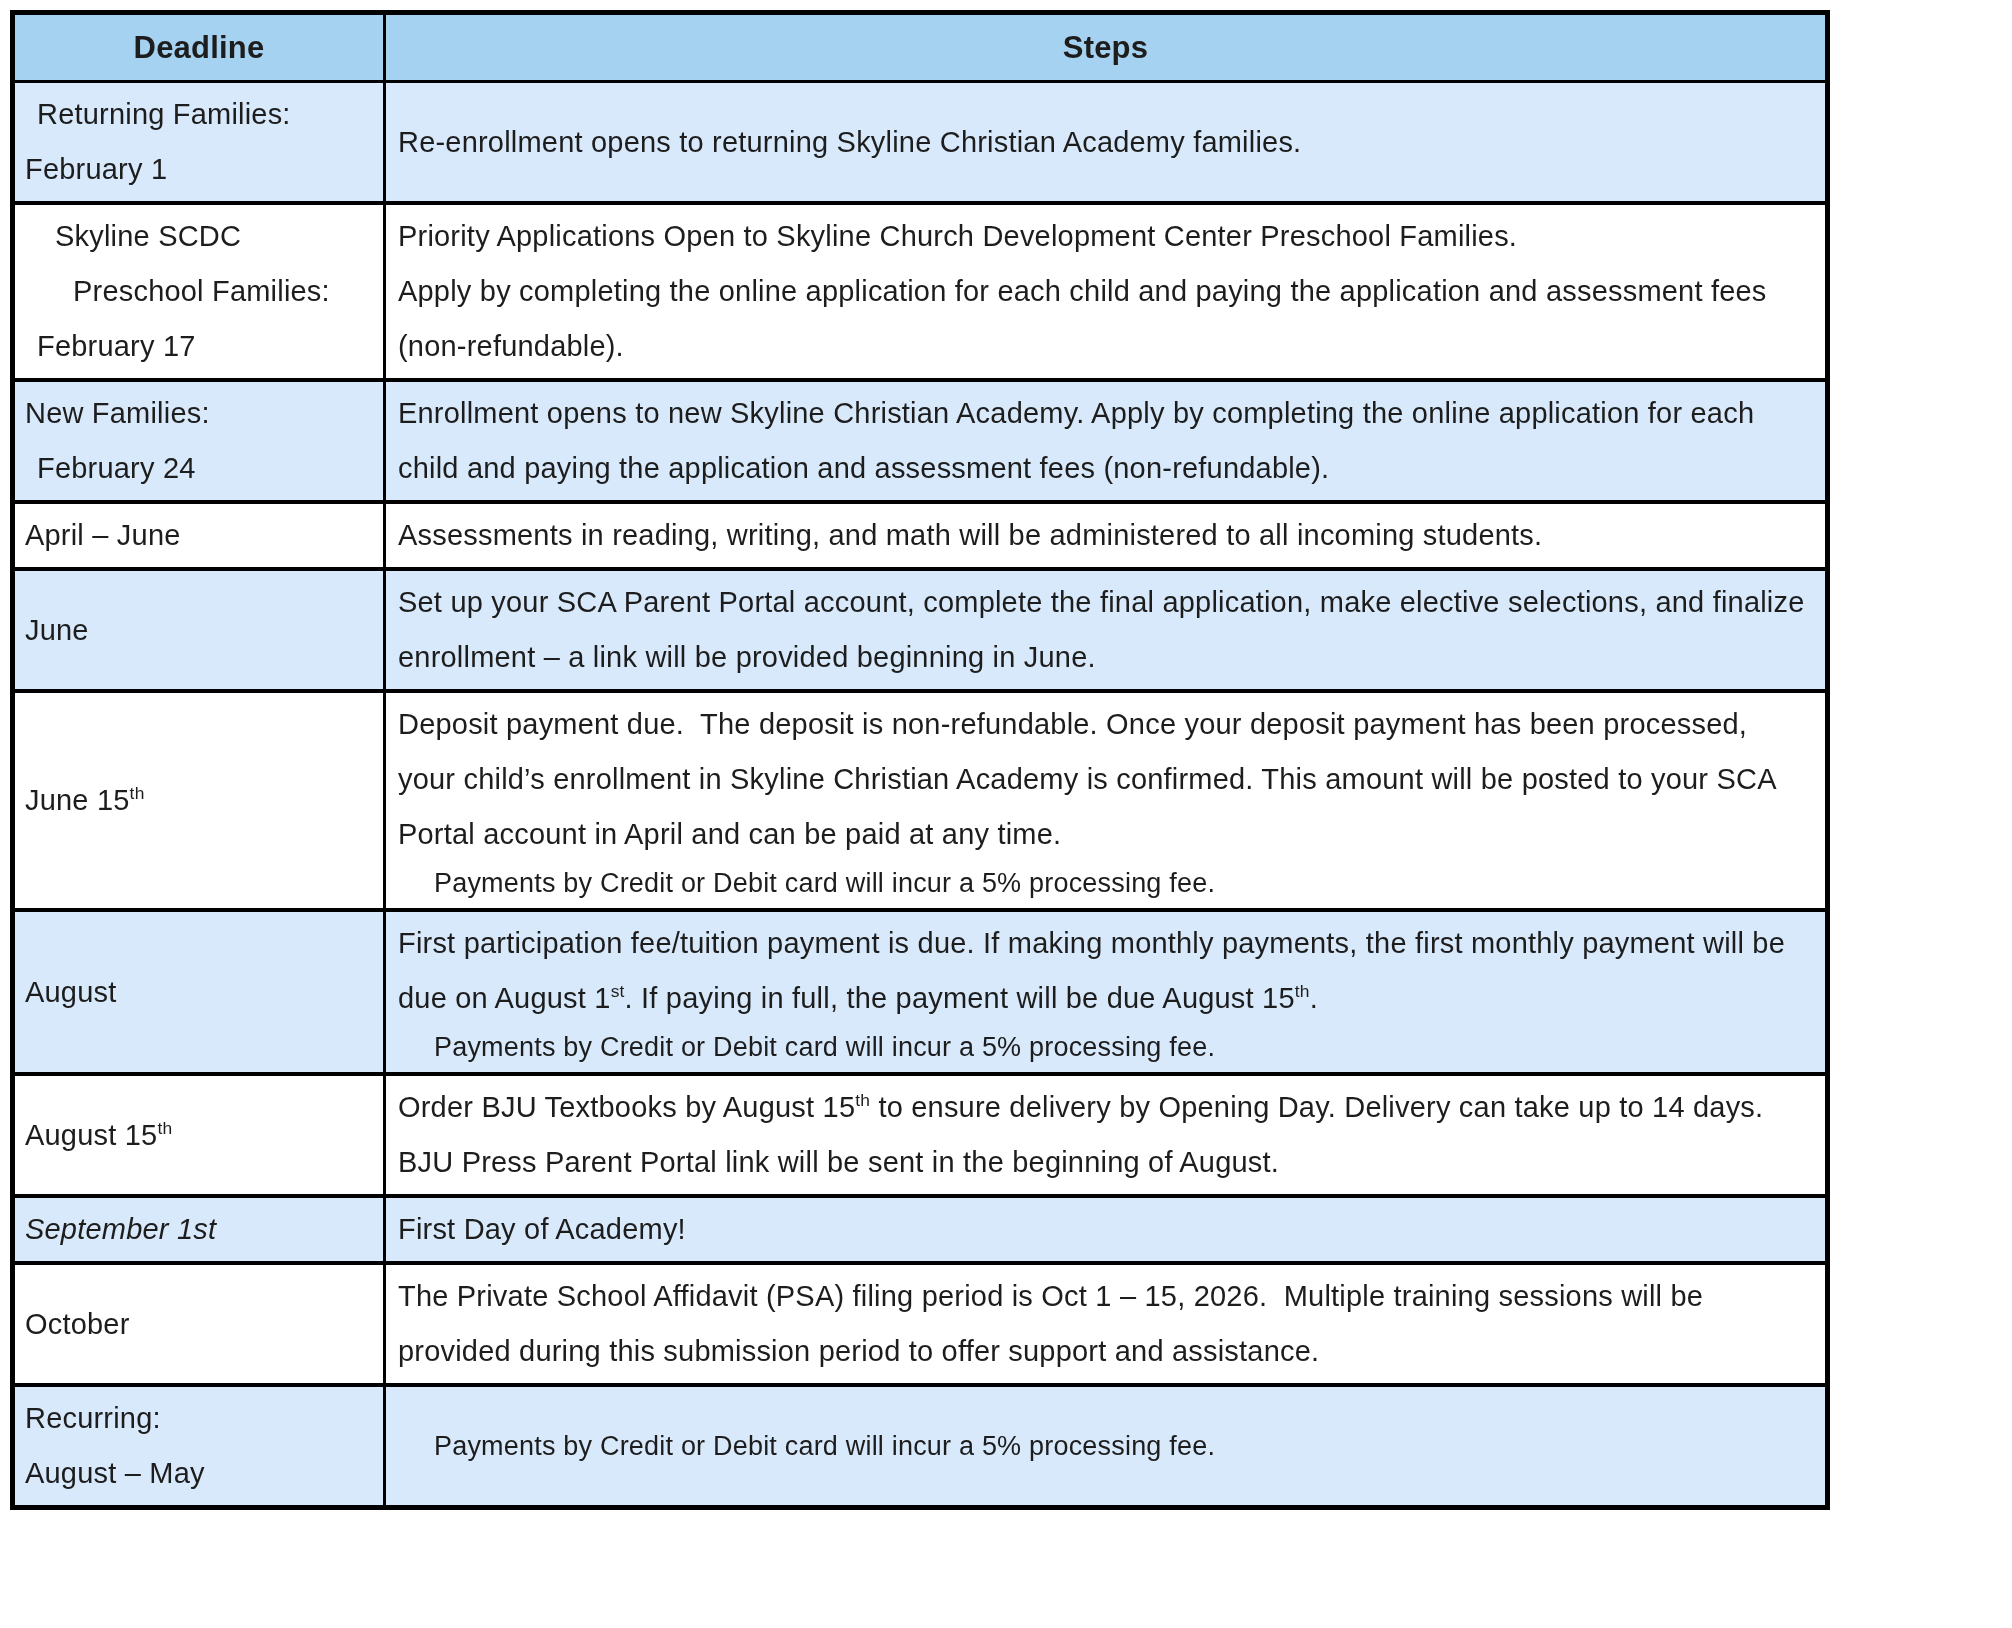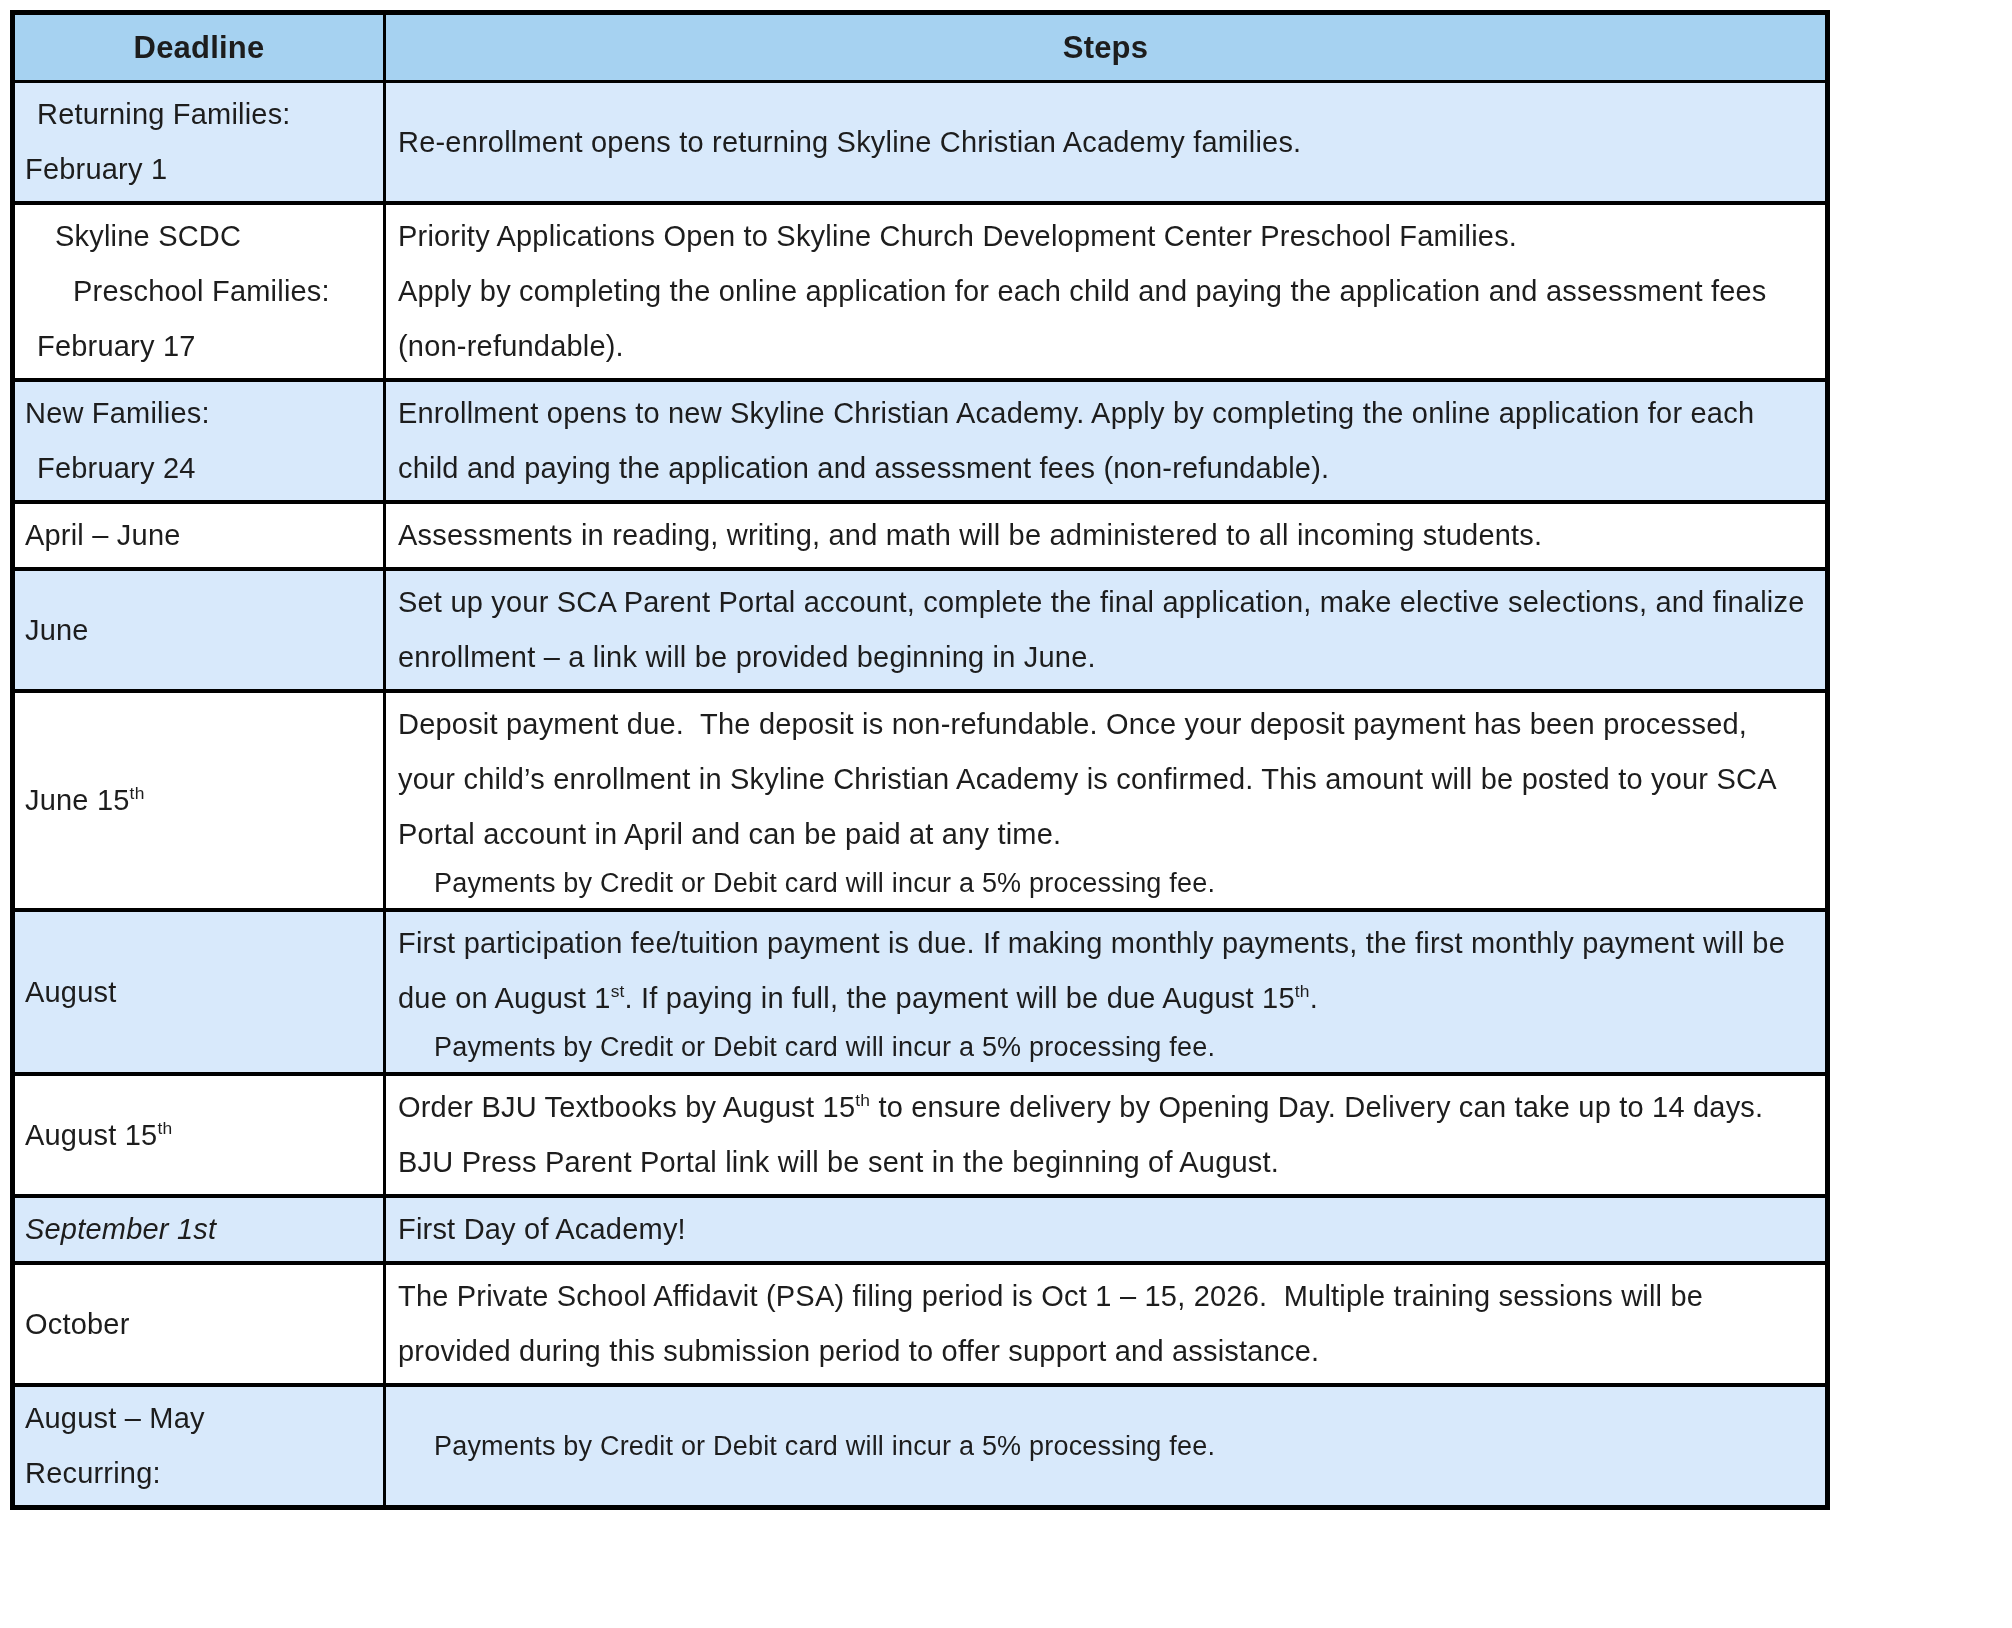--- a/index.html
+++ b/index.html
@@ -156,22 +156,22 @@
         <div class="t-row shade-white">
           <div class="dl-cell">
             <div class="dl-line ind-0 bold">October</div>
           </div>
           <div class="st-cell">
             <div class="st-par">The Private School Affidavit (PSA) filing period is Oct 1 – 15, 2026.  Multiple training sessions will be provided during this submission period to offer support and assistance.</div>
           </div>
         </div>
         <div class="t-row shade-blue">
           <div class="dl-cell">
+            <div class="dl-line ind-0 bold">Recurring:</div>
             <div class="dl-line ind-0">August – May</div>
-            <div class="dl-line ind-0 bold">Recurring:</div>
           </div>
           <div class="st-cell">
             <div class="st-par small">Payments by Credit or Debit card will incur a 5% processing fee.</div>
           </div>
         </div>
       </div>
   </div>
 </div>
 
 </body></html>

